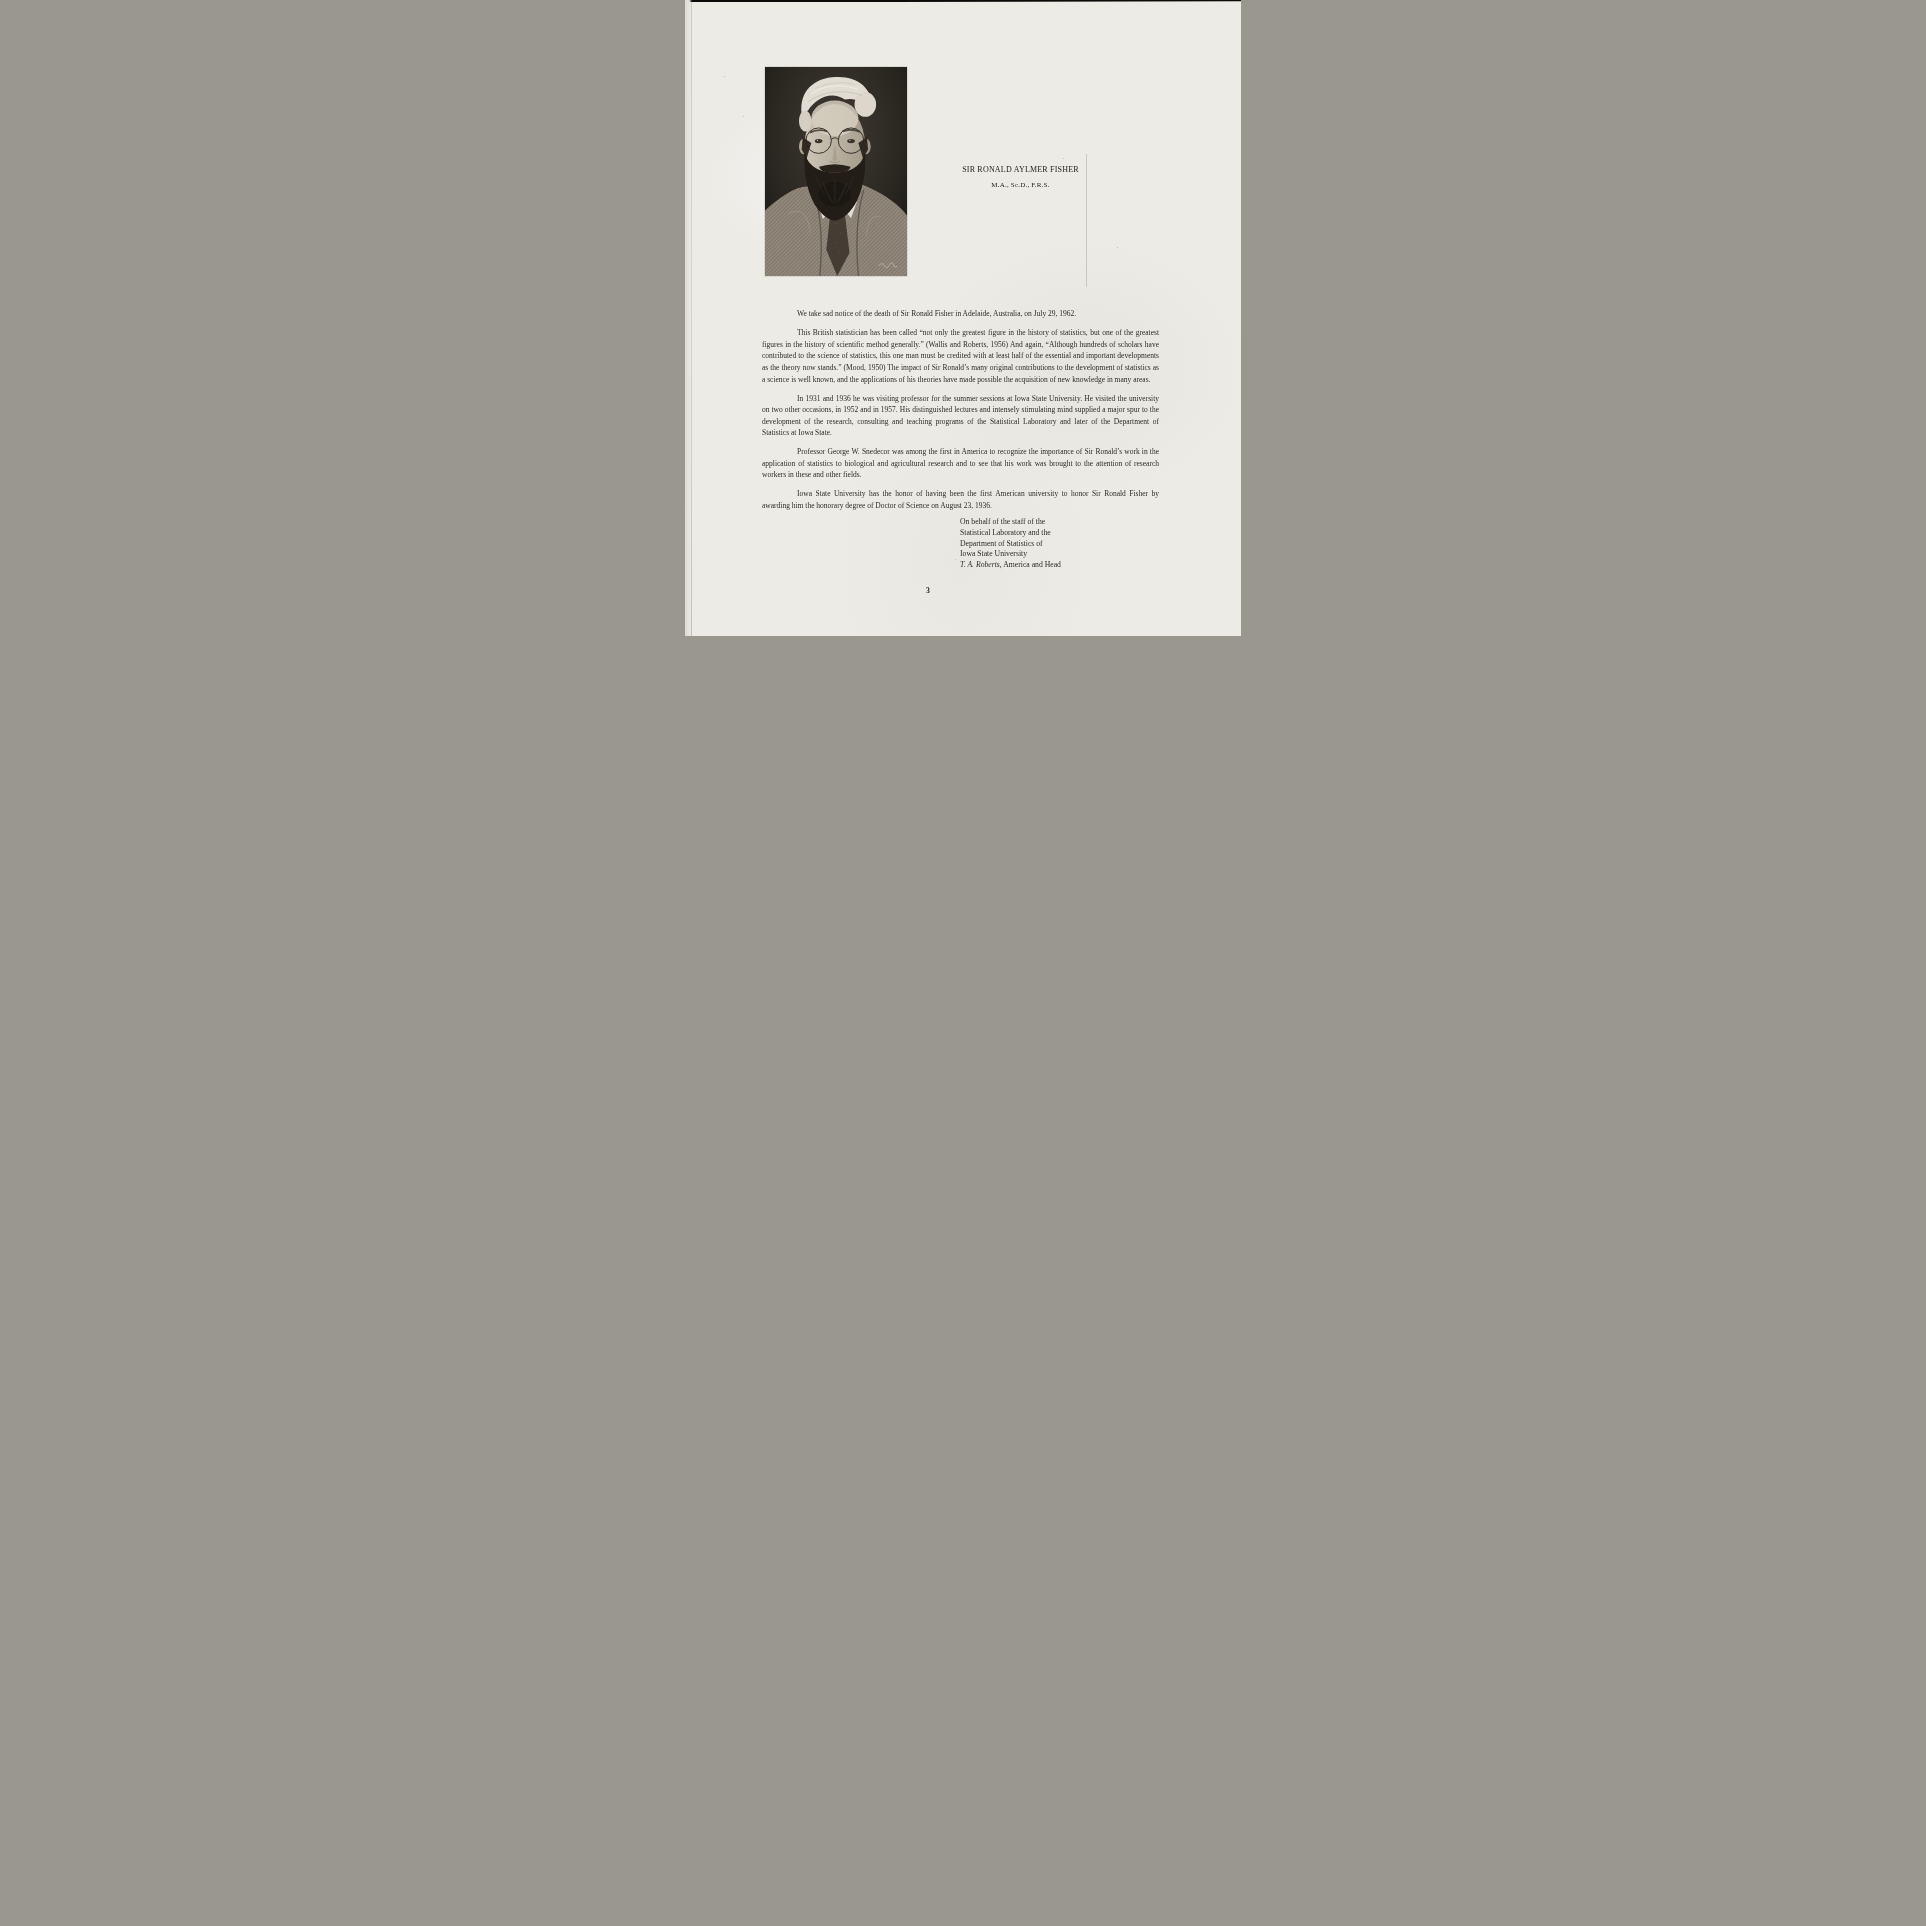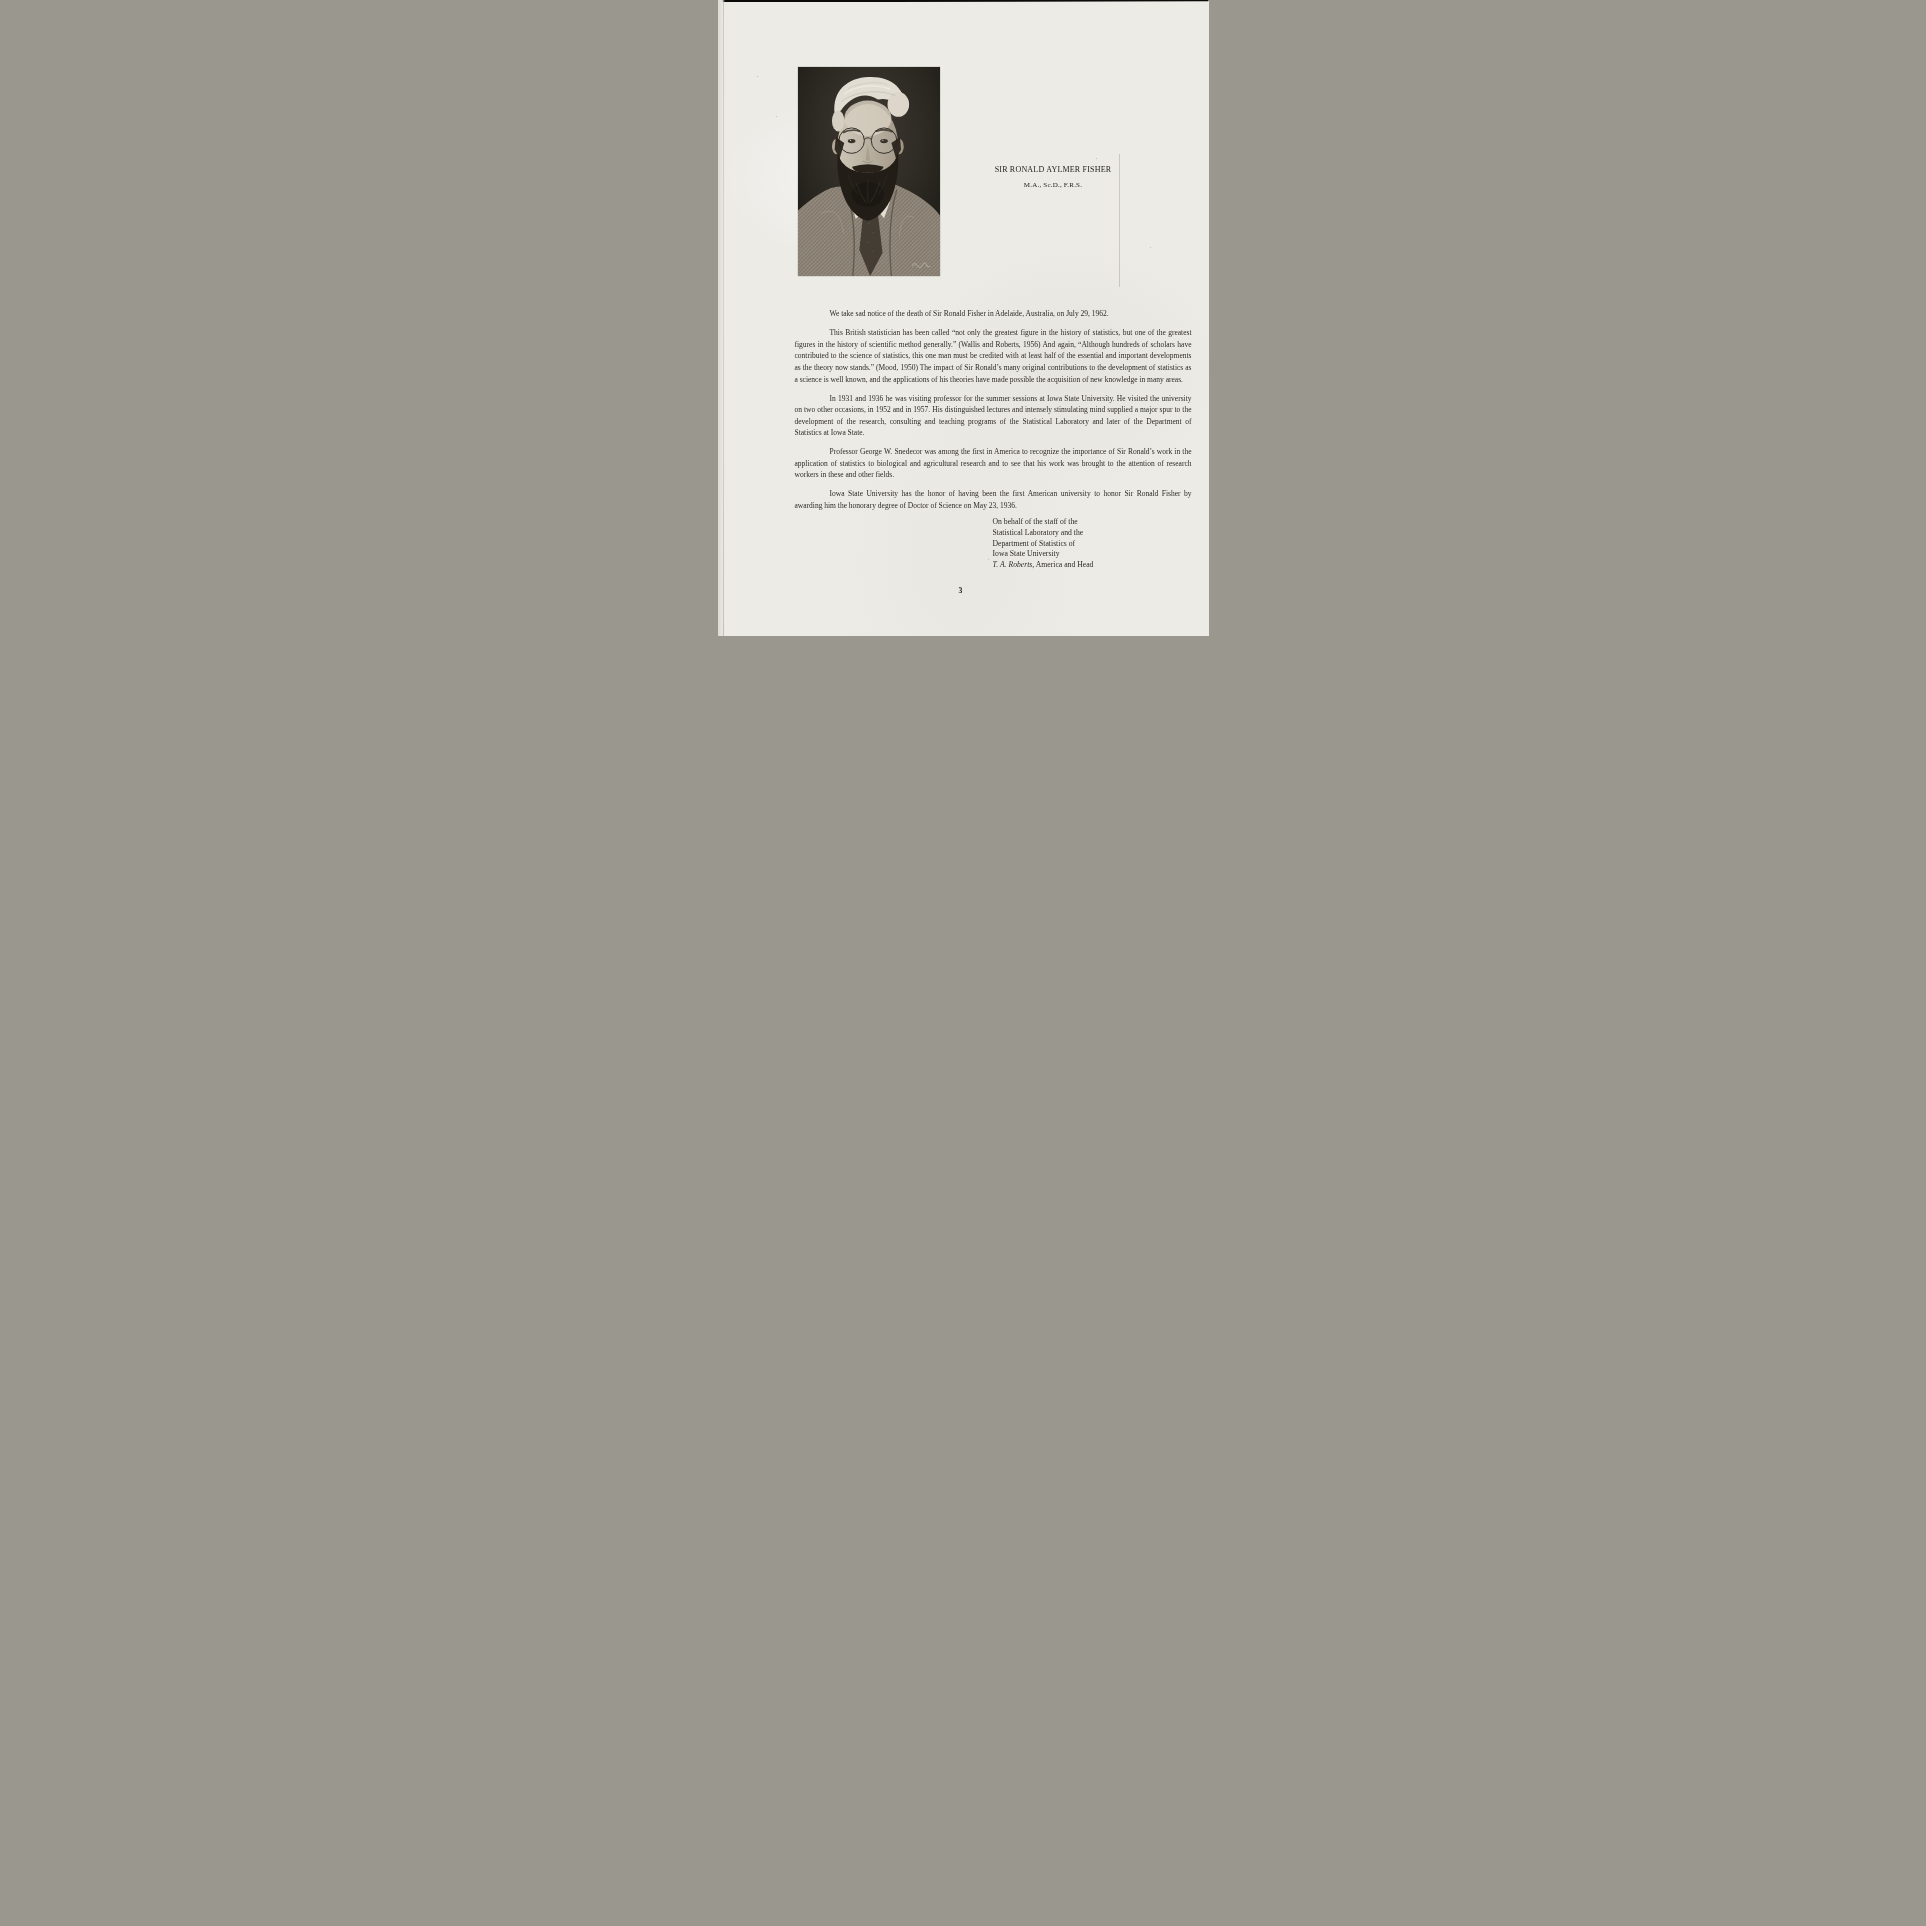--- a/index.html
+++ b/index.html
@@ -1,18 +1,18 @@
 <!DOCTYPE html>
 <html style="--paper: #ecebe6; --ink: #2e2b27;font-size:6.2px"><head>
 <meta charset="utf-8">
 <style>
   html,body{margin:0;padding:0;background:#9a978f;}
   .page{
     position:relative;
-    width:491px;height:636px;
+    width:556px;height:636px;
     margin:0 auto;
     overflow:hidden;
     font-family:"Liberation Serif","DejaVu Serif",serif;
     background:
       radial-gradient(ellipse 162px 123px at 22% 28%, rgba(255,255,255,0.35), transparent 65%),
       radial-gradient(ellipse 270px 216px at 72% 58%, rgba(208,204,194,0.22), transparent 60%),
       radial-gradient(ellipse 193px 270px at 50% 88%, rgba(222,219,211,0.25), transparent 70%),
       var(--paper,#ecebe6);
     color:var(--ink,#2e2b27);
   }
@@ -167,21 +167,21 @@
   <div class="caption">
     <div class="caption-line1">SIR RONALD AYLMER FISHER</div>
     <div class="caption-line2">M.A., Sc.D., F.R.S.</div>
   </div>
 
   <div class="body-text">
     <p class="p1">We take sad notice of the death of Sir Ronald Fisher in Adelaide, Australia, on July 29, 1962.</p>
     <p>This British statistician has been called “not only the greatest figure in the history of statistics, but one of the greatest figures in the history of scientific method generally.” (Wallis and Roberts, 1956) And again, “Although hundreds of scholars have contributed to the science of statistics, this one man must be credited with at least half of the essential and important developments as the theory now stands.” (Mood, 1950) The impact of Sir Ronald’s many original contributions to the development of statistics as a science is well known, and the applications of his theories have made possible the acquisition of new knowledge in many areas.</p>
     <p>In 1931 and 1936 he was visiting professor for the summer sessions at Iowa State University. He visited the university on two other occasions, in 1952 and in 1957. His distinguished lectures and intensely stimulating mind supplied a major spur to the development of the research, consulting and teaching programs of the Statistical Laboratory and later of the Department of Statistics at Iowa State.</p>
     <p>Professor George W. Snedecor was among the first in America to recognize the importance of Sir Ronald’s work in the application of statistics to biological and agricultural research and to see that his work was brought to the attention of research workers in these and other fields.</p>
-    <p>Iowa State University has the honor of having been the first American university to honor Sir Ronald Fisher by awarding him the honorary degree of Doctor of Science on May 23, 1936.</p>
+    <p>Iowa State University has the honor of having been the first American university to honor Sir Ronald Fisher by awarding him the honorary degree of Doctor of Science on August 23, 1936.</p>
   </div>
 
   <div class="signature">
     <div>On behalf of the staff of the</div>
     <div>Statistical Laboratory and the</div>
     <div>Department of Statistics of</div>
     <div>Iowa State University</div>
     <div>
       <span class="sig-name">T. A. Roberts,</span>
       <span>America and Head</span>

